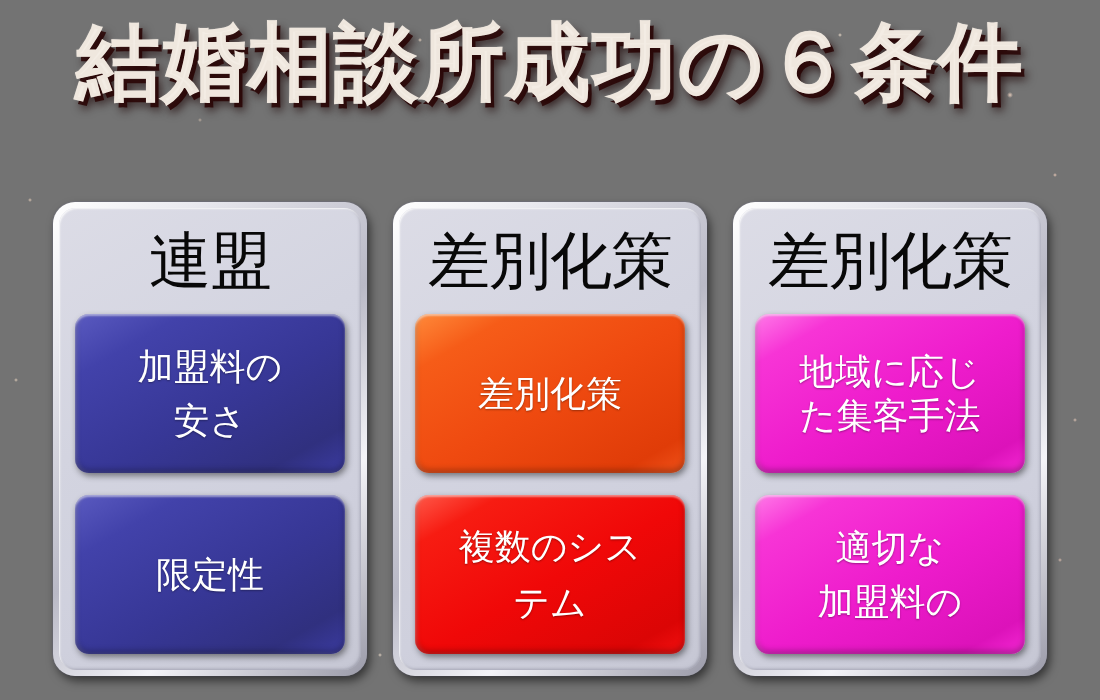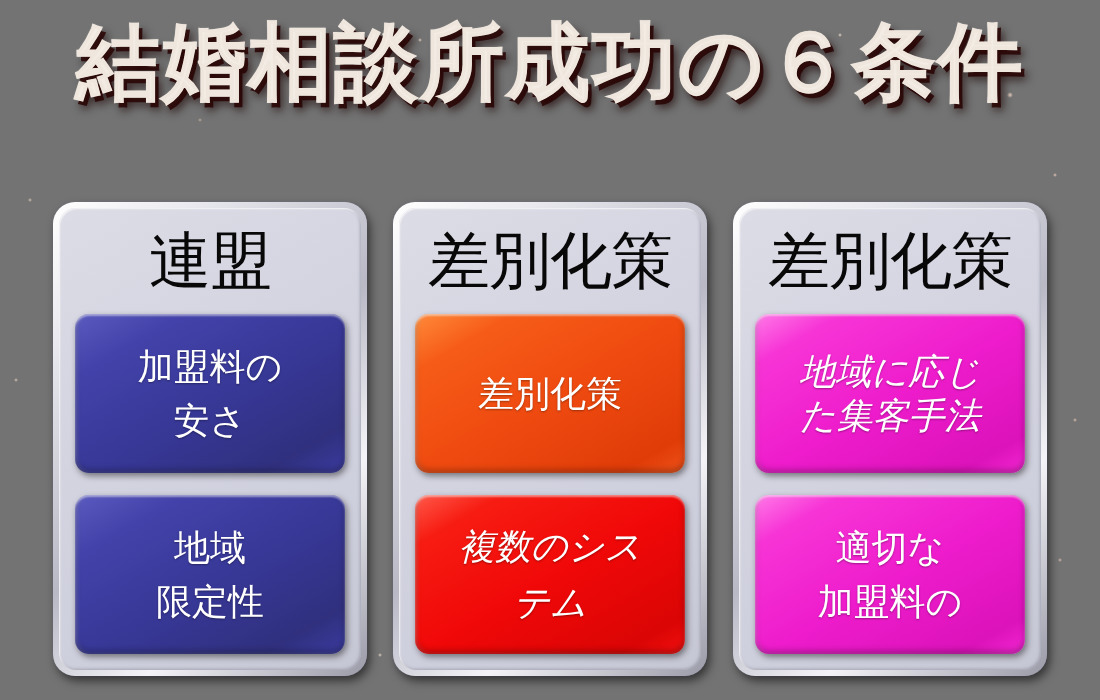--- a/index.html
+++ b/index.html
@@ -119,21 +119,21 @@
     position:relative;
     box-shadow:
       2px 3px 6px rgba(0,0,0,.45),
       inset 0 2px 2px rgba(255,255,255,.45),
       inset 0 -3px 6px rgba(0,0,0,.30),
       inset 2px 0 4px rgba(255,255,255,.20);
     text-shadow:0 1px 2px rgba(0,0,0,.35);
     overflow:hidden;
   }
   .card .line{display:block;}
-  .card.tight{line-height:1.22;font-style:italic;}
+  .card.tight{line-height:1.22;}
 
   .card.blue{
     background:linear-gradient(150deg,#5a5ac0 0%,#4242aa 20%,#373796 55%,#30307f 85%,#3b3ba0 100%);
   }
   .card.orange{
     background:linear-gradient(150deg,#ff8a3a 0%,#f65c18 18%,#ef4a10 52%,#e03c08 88%,#f0521a 100%);
   }
   .card.red{
     background:linear-gradient(150deg,#ff5a4a 0%,#f71c12 16%,#f00808 52%,#db0505 88%,#f41010 100%);
     gap:12px;
@@ -156,21 +156,20 @@
 
     <div class="panel">
       <div class="panel-inner">
         <div class="panel-heading">連盟</div>
         <div class="cards">
           <div class="card blue">
             <span class="line">加盟料の</span>
             <span class="line">安さ</span>
           </div>
           <div class="card blue">
-            <span class="line">地域</span>
             <span class="line">限定性</span>
           </div>
         </div>
       </div>
     </div>
 
     <div class="panel">
       <div class="panel-inner">
         <div class="panel-heading">差別化策</div>
         <div class="cards">

